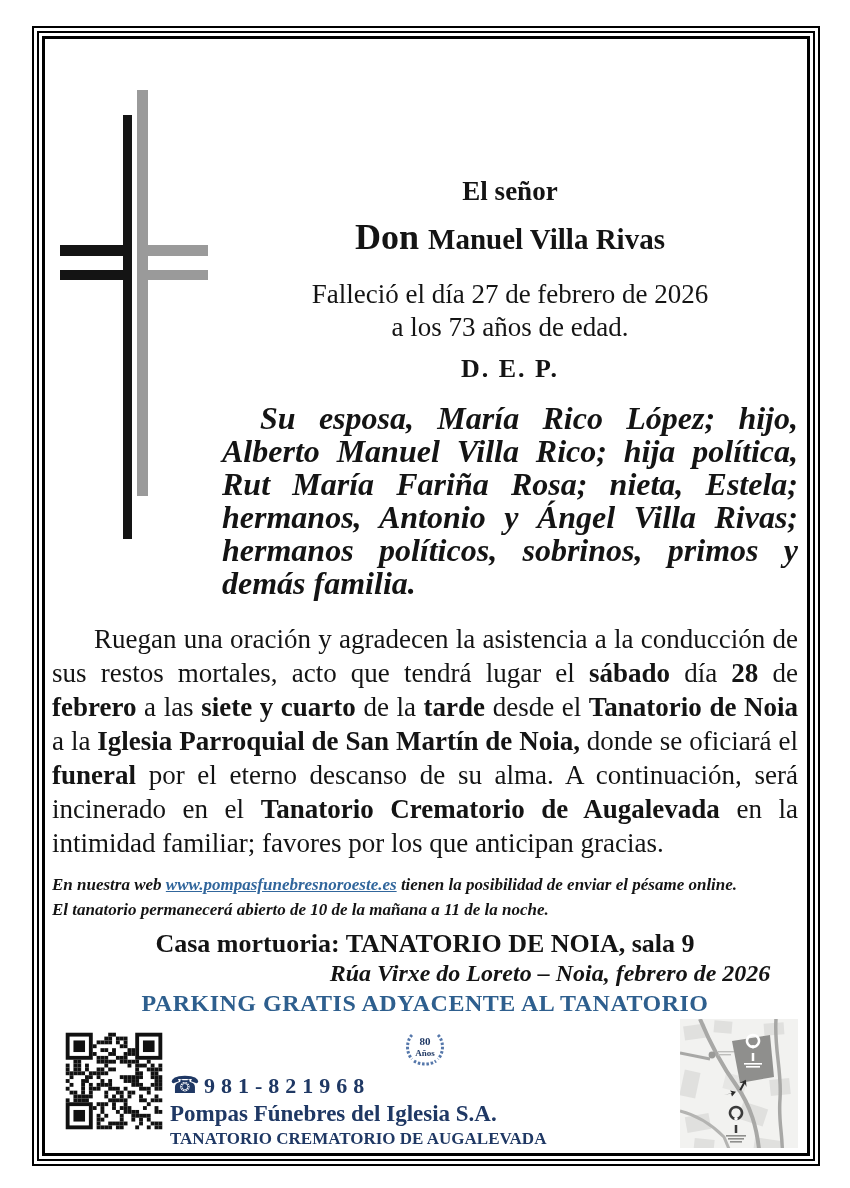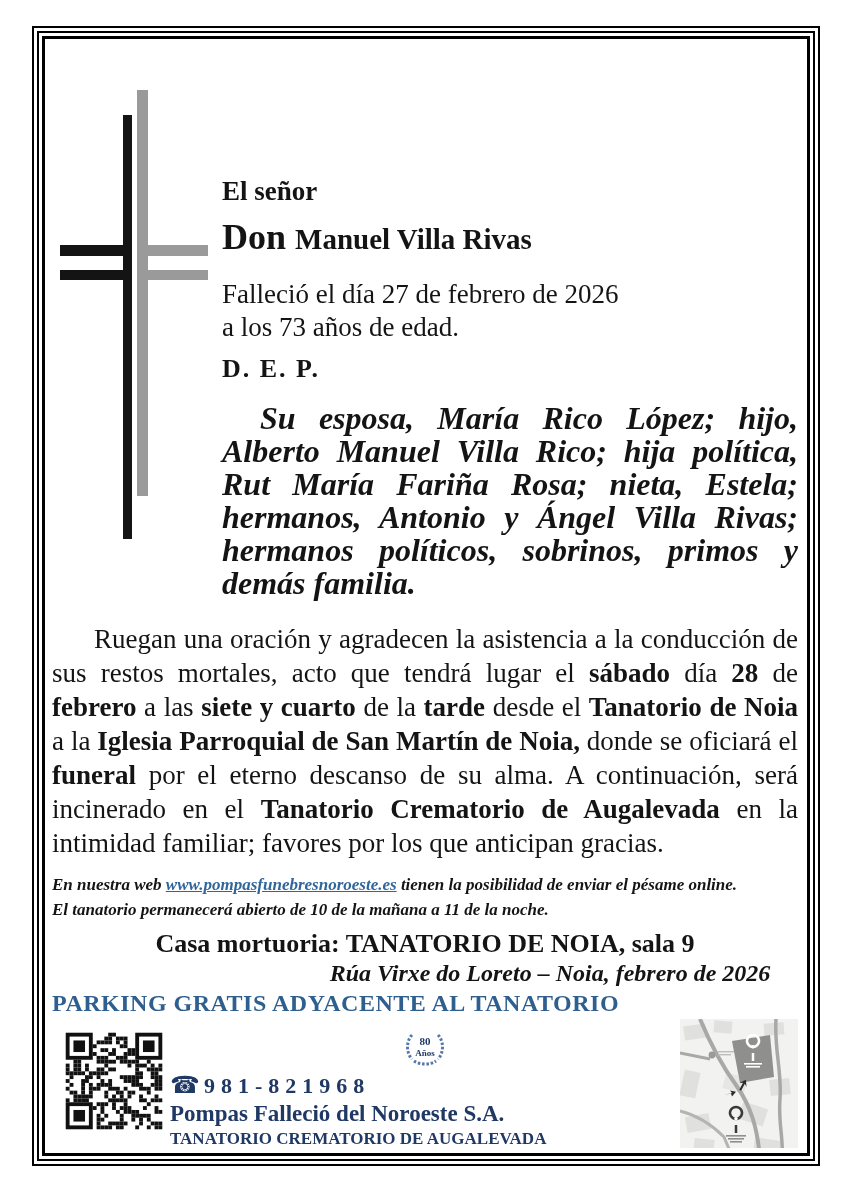--- a/index.html
+++ b/index.html
@@ -9,41 +9,41 @@
     font-family:"Liberation Serif","DejaVu Serif",serif; color:var(--ink,#111);
     overflow:hidden;
   }
   .frame-outer { position:absolute; left:32px; top:26px; right:30px; bottom:22px; border:2px solid #000; }
   .frame-mid   { position:absolute; inset:3px;  border:2px solid #000; }
   .frame-inner { position:absolute; inset:3px;  border:3px solid #000; }
   .content { position:absolute; left:52px; top:48px; right:52px; bottom:40px; overflow:hidden; }
 
   .cross { position:absolute; left:6px; top:38px; }
 
-  .header-block { margin-left:170px; text-align:left; margin-top:128px; }
+  .header-block { margin-left:170px; text-align:center; margin-top:128px; }
   .honorific { font-size:27px; font-weight:bold; }
   .name-line { margin-top:4px; line-height:52px; white-space:nowrap; }
   .name-prefix { font-size:36px; font-weight:bold; }
   .name-main { font-size:29px; font-weight:bold; }
   .death-lines { margin-top:8px; font-size:27px; line-height:33px; }
   .dep { margin-top:10px; font-size:26px; font-weight:bold; letter-spacing:2px; }
 
   .family-par {
     margin-left:170px; margin-top:18px; font-size:32px; font-weight:bold; font-style:italic;
     line-height:33px; text-align:justify; text-indent:38px;
   }
   .announce-par {
     margin-top:22px; font-size:27px; line-height:34px; text-align:justify; text-indent:42px;
   }
   .web-block { margin-top:12px; font-size:17px; font-weight:bold; line-height:25px;font-style:italic; }
   .link { color:var(--link-blue,#31669c); text-decoration:underline; cursor:pointer; }
 
   .casa-line { margin-top:7px; text-align:center; font-size:26px; font-weight:bold; }
   .rua-line  { margin-top:1px; text-align:center; padding-left:250px; font-size:24px; font-weight:bold; font-style:italic; white-space:nowrap; }
-  .parking-line { margin-top:3px; text-align:left; font-size:24px; font-weight:bold; color:var(--steel-blue,#2e5f8e); letter-spacing:0.5px; }
+  .parking-line { margin-top:3px; text-align:center; font-size:24px; font-weight:bold; color:var(--steel-blue,#2e5f8e); letter-spacing:0.5px; }
 
   .footer-row { margin-top:8px; display:flex; align-items:flex-start; }
   .qr-box { width:112px; height:112px; margin-left:6px; flex:0 0 auto; }
   .footer-center { flex:1 1 auto; text-align:left; color:var(--navy,#1f3864); padding-top:2px; }
   .badge { display:block; margin:0 auto; }
   .phone-line { margin-top:2px; font-size:22px; font-weight:bold; letter-spacing:6px; white-space:nowrap; }
   .phone-icon { font-size:24px; letter-spacing:0; margin-right:4px; font-family:"DejaVu Sans",sans-serif; }
   .company-line { margin-top:2px; font-size:23px; font-weight:bold; }
   .facility-line { margin-top:2px; font-size:17px; font-weight:bold; }
   .group-line { margin-top:1px; font-size:17px; font-weight:bold; }
@@ -341,21 +341,21 @@
         <svg class="badge" width="46" height="42" viewBox="0 0 46 42">
           <path d="M10,8 C4,14 4,26 10,32" fill="none" stroke="#5577aa" stroke-width="3" stroke-dasharray="2.5,1.8"></path>
           <path d="M36,8 C42,14 42,26 36,32" fill="none" stroke="#5577aa" stroke-width="3" stroke-dasharray="2.5,1.8"></path>
           <path d="M12,34 C18,38 28,38 34,34" fill="none" stroke="#5577aa" stroke-width="3" stroke-dasharray="2.5,1.8"></path>
           <text x="23" y="18" text-anchor="middle" font-size="11" font-weight="bold" fill="#1f3864" font-family="Liberation Serif, serif">80</text>
           <text x="23" y="29" text-anchor="middle" font-size="9" font-weight="bold" fill="#1f3864" font-family="Liberation Serif, serif">Años</text>
         </svg>
         <div class="phone-line">
           <span class="phone-icon">☎</span><span>981-821968</span>
         </div>
-        <div class="company-line">Pompas Falleció del Noroeste S.A.</div>
+        <div class="company-line">Pompas Fúnebres del Iglesia S.A.</div>
         <div class="facility-line">TANATORIO CREMATORIO DE AUGALEVADA</div>
         <div class="group-line">GRUPO GUNDIN</div>
       </div>
 
       <svg class="map-box" viewBox="0 0 118 142">
         <rect x="0" y="0" width="118" height="142" fill="#f2f2f0"></rect>
 
         <rect x="4" y="6" width="22" height="14" fill="#e0e0de" transform="rotate(-8 15 13)"></rect>
         <rect x="34" y="2" width="18" height="12" fill="#e0e0de" transform="rotate(5 43 8)"></rect>
         <rect x="84" y="4" width="20" height="12" fill="#e0e0de" transform="rotate(-4 94 10)"></rect>

